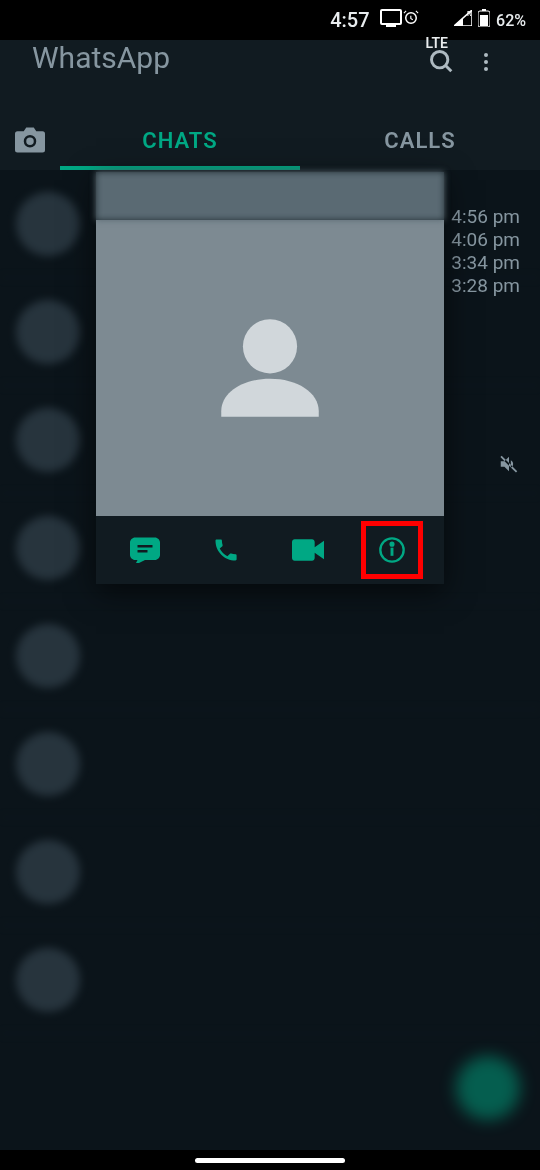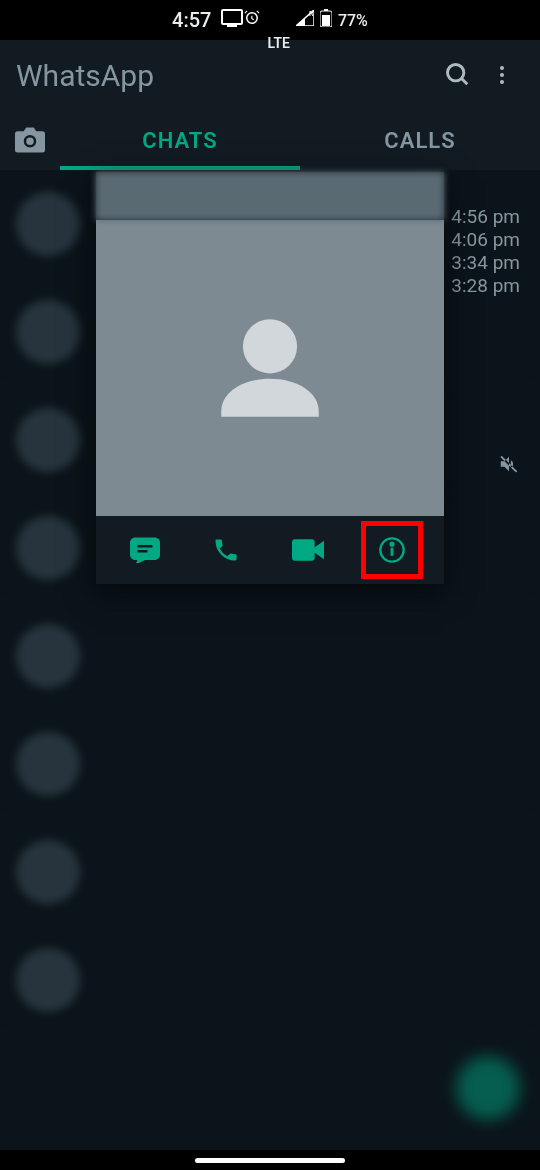--- a/index.html
+++ b/index.html
@@ -12,21 +12,21 @@
       height: 1170px;
       background: #0b141a;
       font-family: -apple-system, Roboto, sans-serif;
       color: #e9edef;
       position: relative;
       overflow: hidden;
     }
     .status-bar {
       height: 40px;
       display: flex;
-      justify-content: center;
+      justify-content: flex-end;
       align-items: center;
       padding: 0 14px;
       background: #000;
       font-size: 20px;
       font-weight: 500;
     }
     .status-left {
       display: flex;
       align-items: center;
       gap: 10px;
@@ -39,22 +39,21 @@
     }
     .status-right .lte {
       font-size: 14px;
       font-weight: 600;
       margin-top: 46px;
     }
     .app-header {
       height: 70px;
       background: #111b21;
       display: flex;
-      align-items: center;
-      padding: 0 16px;
+      padding: 0 32px;
     }
     .app-title {
       flex: 1;
       font-size: 30px;
       color: #8696a0;
       font-weight: 400;
     }
     .header-icon {
       width: 44px;
       height: 44px;
@@ -248,21 +247,21 @@
         <text x="13" y="6" font-size="7" fill="white">R</text>
       </svg>
     </span>
     <span>
       <svg width="12" height="18" viewBox="0 0 12 18" fill="white">
         <rect x="0" y="2" width="12" height="16" rx="2" fill="none" stroke="white" stroke-width="1"></rect>
         <rect x="2" y="6" width="8" height="11" fill="white"></rect>
         <rect x="4" y="0" width="4" height="2" fill="white"></rect>
       </svg>
     </span>
-    <span>77%</span>
+    <span>62%</span>
   </div>
 </div>
 
 <div class="app-header">
   <div class="app-title">WhatsApp</div>
   <div class="header-icon">
     <svg width="28" height="28" viewBox="0 0 24 24" fill="none" stroke="currentColor" stroke-width="2.5">
       <circle cx="10" cy="10" r="7"></circle>
       <line x1="20" y1="20" x2="15" y2="15"></line>
     </svg>

